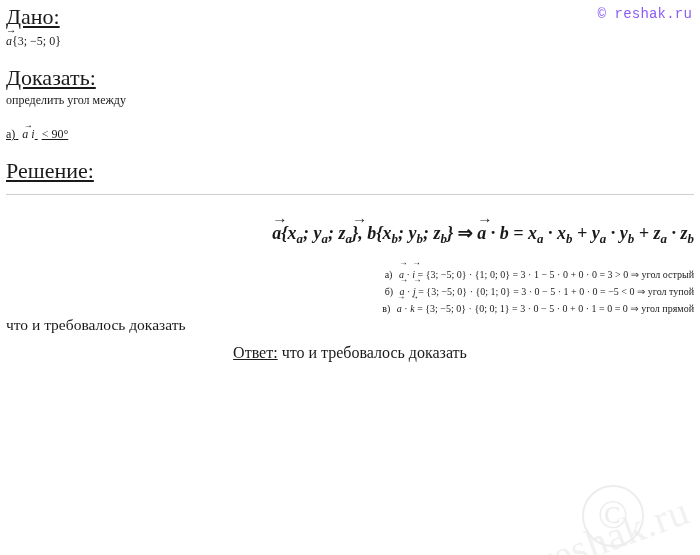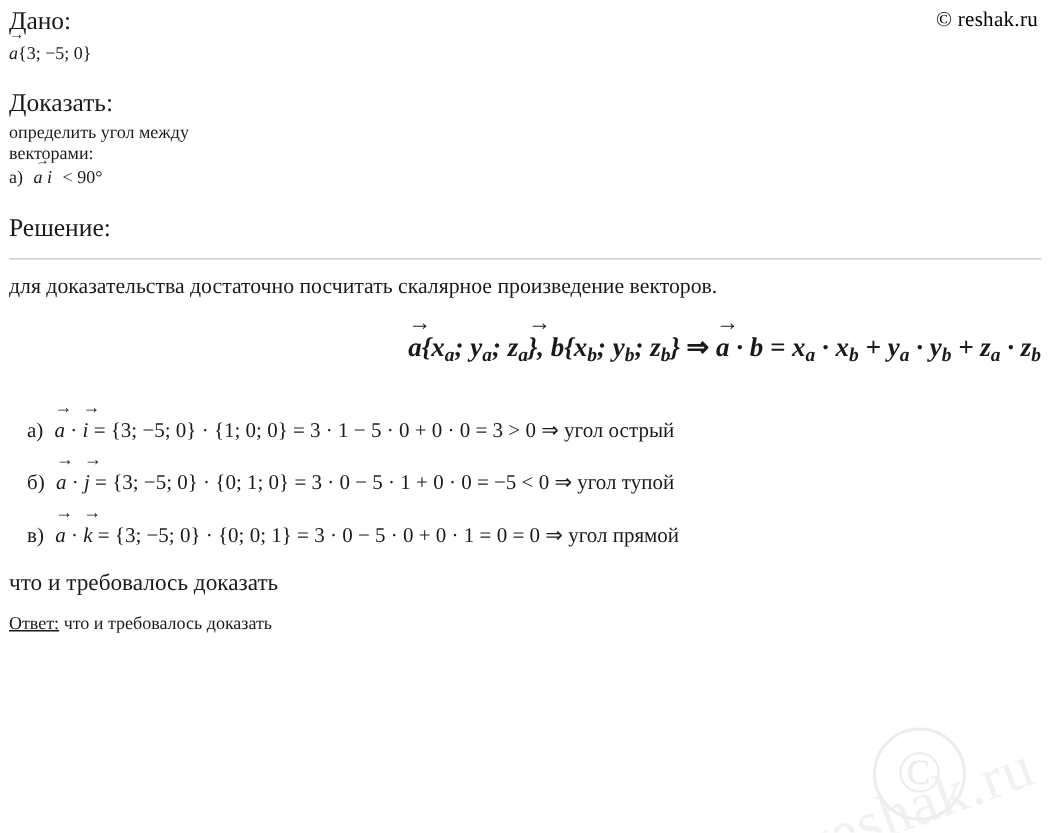--- a/index.html
+++ b/index.html
@@ -19,23 +19,23 @@
     position: relative;
     width: 700px;
     height: 555px;
     box-sizing: border-box;
     padding: 4px 6px 0 6px;
   }
   .watermark-top {
     position: absolute;
     top: 6px;
     right: 8px;
-    font-family: Liberation Serif, serif;
+    font-family: Liberation Mono, monospace;
     font-size: 14px;
-    color: #000000;
+    color: #8b5cf6;
     letter-spacing: 0.2px;
     margin-left: 36px;
   }
   .wm-circle {
     position: absolute;
     right: 56px;
     bottom: 8px;
     width: 58px;
     height: 58px;
     border: 2px solid #ededed;
@@ -52,21 +52,22 @@
     bottom: 24px;
     font-family: "Liberation Serif", serif;
     font-size: 40px;
     color: #f1f1f1;
     transform: rotate(-20deg);
     transform-origin: right bottom;
     letter-spacing: 1px;
     white-space: nowrap;
   }
   .section-title {
-    font-size: 17px;
+    font-size: 22px;
+    text-decoration: underline;
     margin: 0 0 2px 0;
     font-family: "Liberation Serif", serif;
   }
   .line {
     font-size: 12px;
     line-height: 1.22;
     margin: 0;
     white-space: nowrap;
   }
   .block {
@@ -121,39 +122,41 @@
   .formula {
     font-size: 18px;
     font-weight: bold;
     font-style: italic;
     margin: 0;
     white-space: nowrap;
     text-align: right;
   }
   .formula .up { font-style: normal; font-weight: bold; }
   .calc {
-    font-size: 14px;
+    font-size: 10px;
     line-height: 1.5;
-    margin: 12px;
+    margin: 0;
     white-space: nowrap;
     position: relative;
     z-index: 2;
+    text-align: right;
   }
   .sub {
     font-size: 0.72em;
     vertical-align: -0.28em;
     font-style: italic;
   }
   .tail {
     font-size: 15.5px;
     margin: 0;
   }
   .answer {
-    font-size: 12px;
-    margin: 0;
+    font-size: 16px;
+    margin: 0;
+    text-align: center;
   }
   .answer .lbl { text-decoration: underline; }
   .tiny-space { display: inline-block; width: 4px; }
 </style>
 </head>
 <body>
 
 <div class="page">
 
   <div class="watermark-top">© reshak.ru</div>
@@ -163,36 +166,34 @@
     <div class="line">
       <span class="vec-arrow">a</span><span>{3; −5; 0}</span>
     </div>
   </div>
 
   <div class="gap-md"></div>
 
   <div class="block">
     <div class="section-title">Доказать:</div>
     <div class="line">определить угол между</div>
-    <div class="line">векторами:</div>
-
-    <div class="line" style="margin-top:0;">
+
+    <div class="line" style="margin-top:19px;text-decoration:underline;">
       <span>а)</span>
       <span class="tiny-space"></span><span class="pair">a i</span>
       <span class="tiny-space"></span><span>&lt; 90°</span>
     </div>
   </div>
 
   <div class="gap-md"></div>
 
   <div class="block">
     <div class="section-title">Решение:</div>
     <hr class="hr">
 
-    <p class="proof-text">для доказательства достаточно посчитать скалярное произведение векторов.</p>
 
     <div class="gap-lg"></div>
 
     <p class="formula">
       <span class="vec-arrow">a{x</span><span class="sub">a</span><span>; y</span><span class="sub">a</span><span>; z</span><span class="sub">a</span><span class="vec-arrow" style="padding-left:0">}, b{x</span><span class="sub">b</span><span>; y</span><span class="sub">b</span><span>; z</span><span class="sub">b</span><span>}</span>
       <span class="up">⇒</span>
       <span class="vec-arrow">a · b = x</span><span class="sub">a</span><span> · x</span><span class="sub">b</span><span> + y</span><span class="sub">a</span><span> · y</span><span class="sub">b</span><span> + z</span><span class="sub">a</span><span> · z</span><span class="sub">b</span>
     </p>
 
     <div class="gap-lg"></div>

